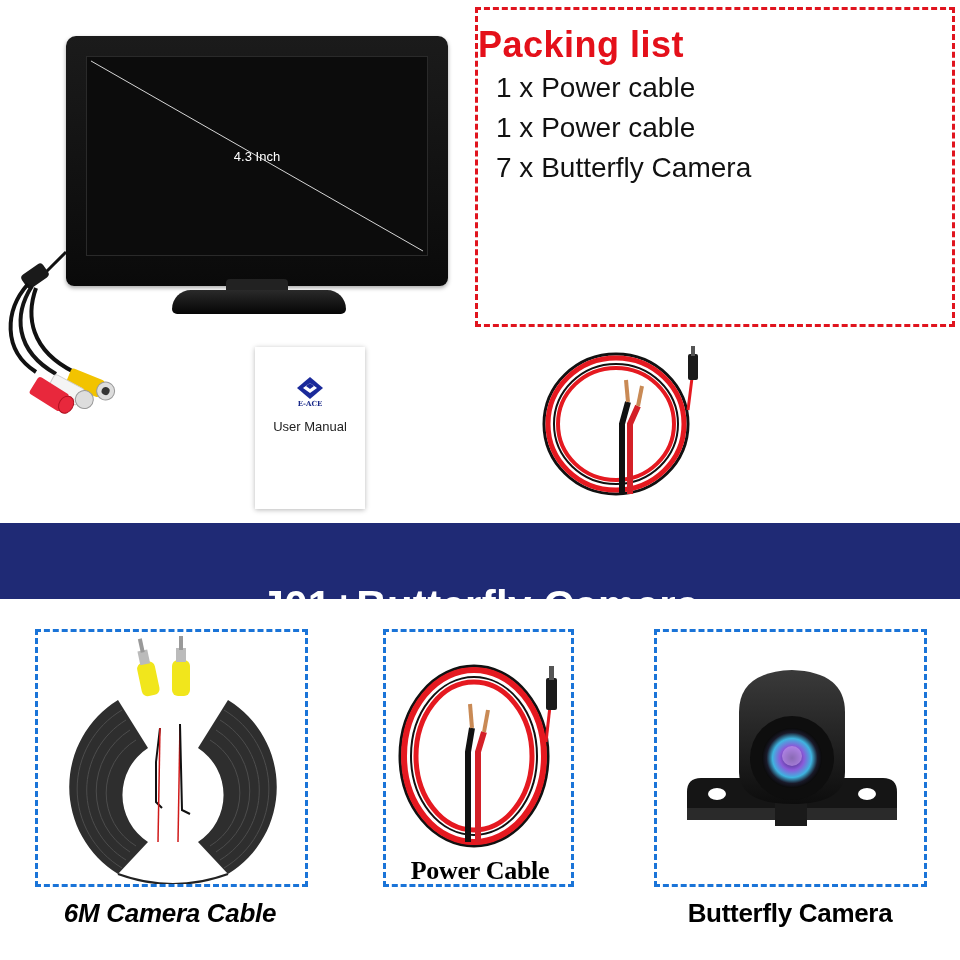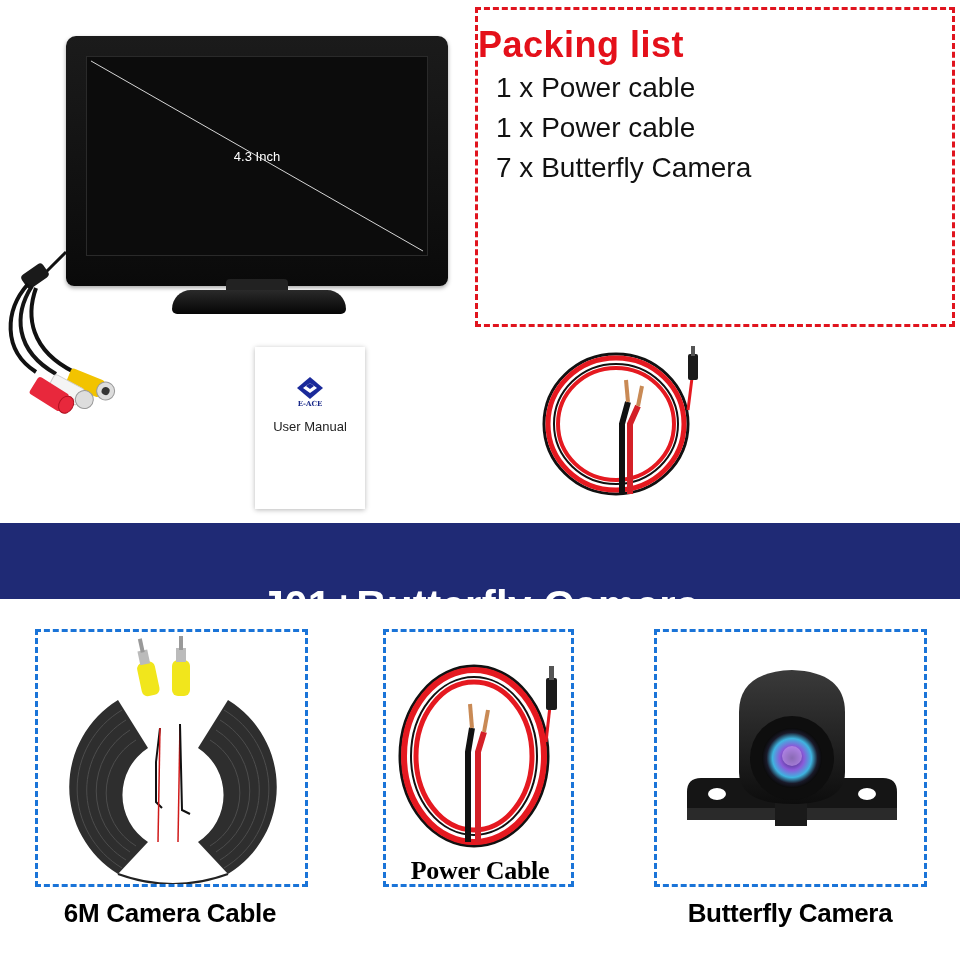--- a/index.html
+++ b/index.html
@@ -89,21 +89,21 @@
   .card { border: 3px dashed #1a74d8; background: #fff; }
   #card-camera-cable { left: 35px; top: 629px; width: 273px; height: 258px; }
   #card-power { left: 383px; top: 629px; width: 191px; height: 258px; }
   #card-butterfly { left: 654px; top: 629px; width: 273px; height: 258px; }
 
   .caption {
     position: absolute; text-align: center; color: #000;
     font-family: "Liberation Sans", sans-serif; font-weight: bold; font-size: 26px;
     letter-spacing: -0.3px;
   }
-  #cap1 { left: 20px; width: 300px; top: 898px; }
+  #cap1 { left: 20px; width: 300px; top: 898px; font-style: italic; }
   #cap2 { left: 370px; width: 220px; top: 856px; font-family: Liberation Serif, serif; }
   #cap3 { left: 640px; width: 300px; top: 898px; }
   .card svg { position: absolute; left: 0; top: 0; }
 </style>
 </head>
 <body>
 
 <div id="monitor" class="abs">
   <div class="mon-frame">
     <div class="mon-screen">

